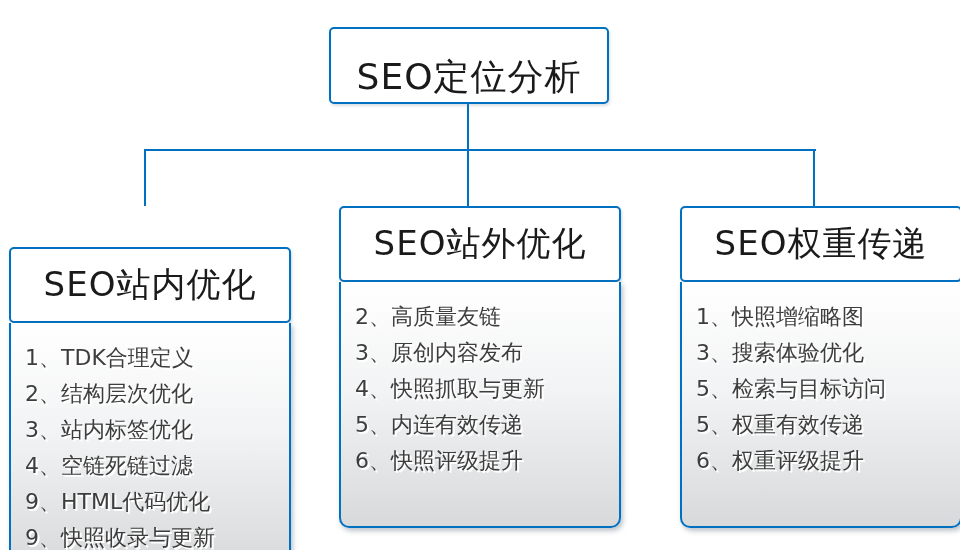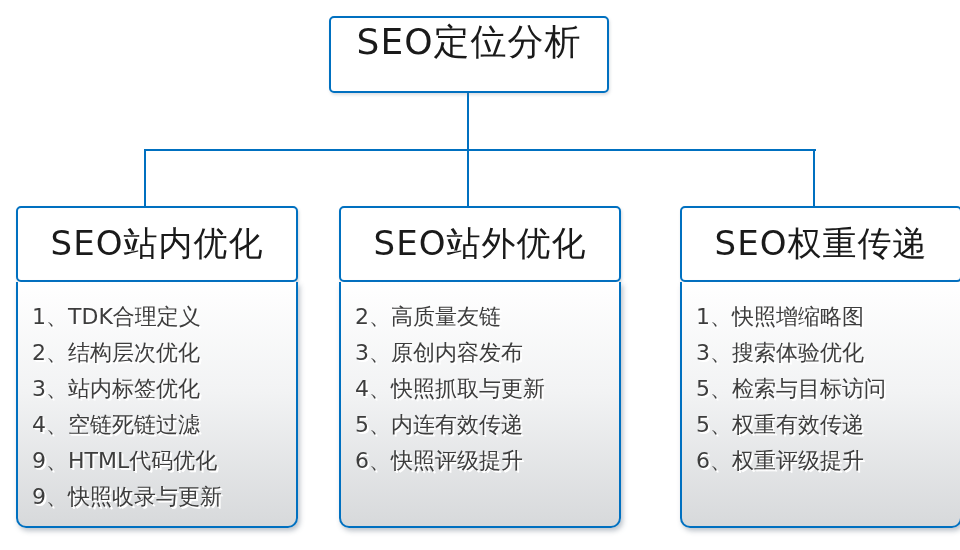--- a/index.html
+++ b/index.html
@@ -20,25 +20,25 @@
     background:#ffffff;
     overflow:hidden;
   }
   
   .line{position:absolute;background:var(--line-blue);}
   .vline{width:2px;}
   .hline{height:2px;}
   
   .root-box{
     position:absolute;
-    left:329px;top:16px;width:280px;height:77px;
+    left:329px;top:27px;width:280px;height:77px;
     background:#ffffff;
     border:2px solid var(--line-blue);
     border-radius:5px;
-    display:flex;align-items:flex-start;justify-content:center;
+    display:flex;align-items:flex-end;justify-content:center;
     font-size:36px;color:var(--header-text);
     letter-spacing:1px;
     box-shadow:1px 2px 3px rgba(110,125,140,0.25);
   }
   
   .col-header{
     position:absolute;
     top:206px;width:282px;height:76px;
     background:#ffffff;
     border:2px solid var(--line-blue);
@@ -52,21 +52,21 @@
   .col-list{
     position:absolute;
     top:282px;width:282px;height:246px;
     background:linear-gradient(to bottom,var(--grad-top) 0%,var(--grad-mid) 45%,var(--grad-bottom) 100%);
     border:2px solid var(--line-blue);
     border-top:none;
     border-radius:0 0 10px 10px;
     box-shadow:2px 3px 5px rgba(110,125,140,0.45);
     padding:17px 10px 0 14px;
   }
-  .col-left{left:16px;}
+  .col-left{left:9px;margin-top:41px;}
   .col-mid{left:339px;}
   .col-right{left:673px;margin-left:7px;}
   .list-item{
     height:36px;line-height:36px;
     font-size:22px;
     color:var(--item-text);
     text-shadow:2px 2px 0 #ffffff,1px 1px 0 #ffffff;
     white-space:nowrap;
   }
 </style>

